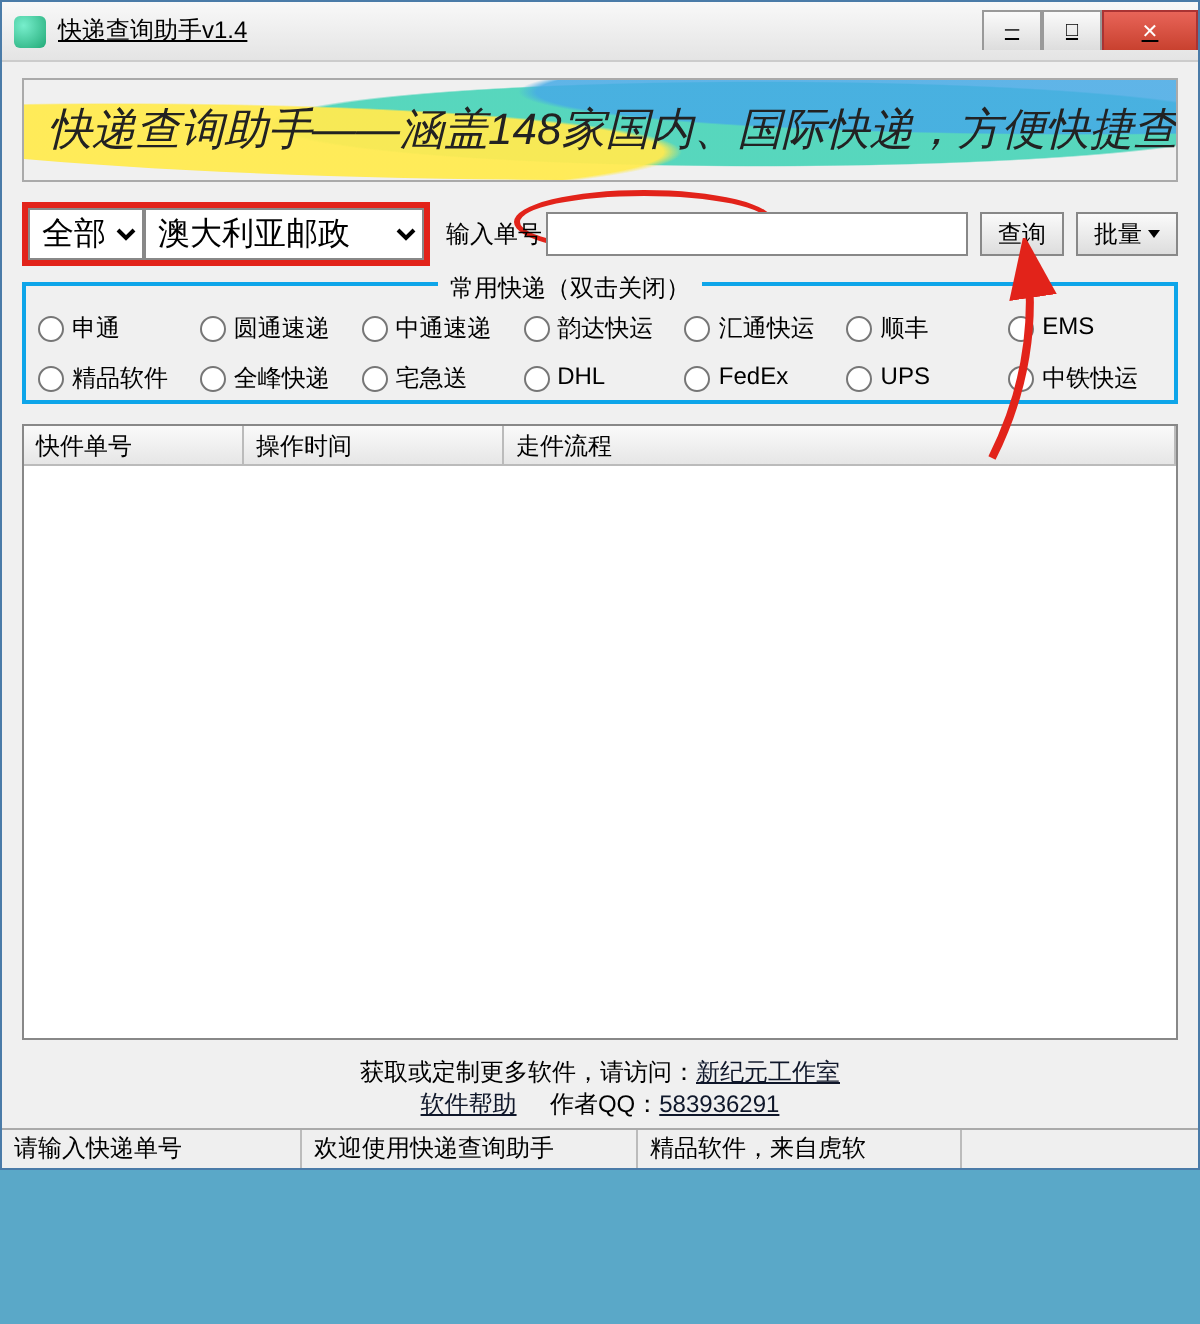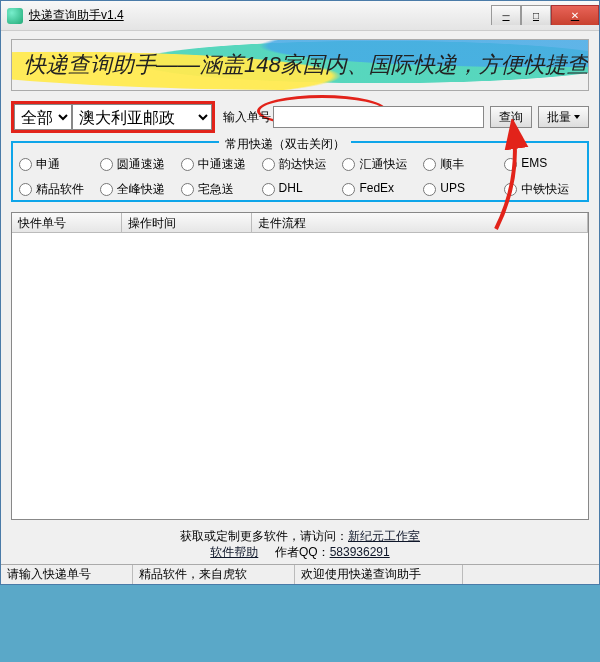--- a/index.html
+++ b/index.html
@@ -36,21 +36,21 @@
   .radio-item { display:flex; gap:4px; white-space:nowrap; }
   .radio-item input { margin:0; }
   .table-wrap { margin-top:10px; border:1px solid #888; height:308px; background:#fff; overflow:hidden; }
   .thead { display:flex; background:linear-gradient(#fafafa,#e6e6e6); border-bottom:1px solid #bbb; height:20px; }
   .th { border-right:1px solid #bbb; padding:2px 6px; font-size:12px; }
   .th.c1 { width:110px; } .th.c2 { width:130px; } .th.c3 { flex:1; }
   .footer-links { text-align:center; font-size:12px; margin-top:8px; line-height:16px; }
   .footer-links a { color:#0f172a; text-decoration:underline; }
   .status { display:flex; border-top:1px solid #aaa; background:#efefef; font-size:12px; height:20px; align-items:center; }
   .status-cell { border-right:1px solid #bbb; padding:0 6px; height:100%; display:flex; align-items:center; }
-  .status .cell1 { width:132px; } .status .cell2 { width:168px; } .status .cell3 { width:162px; } .status .cell4 { flex:1; }
+  .status .cell1 { width:150px; } .status .cell2 { width:168px; } .status .cell3 { width:162px; } .status .cell4 { flex:1; }
   .search-wrap { position:relative; }
 </style>
 </head>
 <body>
 
 <div class="window">
   <div class="titlebar">
     <div class="titlebar-left">
       <div class="app-icon"></div>
       <span class="title-text">快递查询助手v1.4</span>
@@ -166,16 +166,16 @@
 
     <div class="footer-links">
       <span>获取或定制更多软件，请访问：</span><a href="#">新纪元工作室</a><br>
       <a href="#">软件帮助</a>&nbsp;&nbsp;&nbsp;&nbsp;
       <span>作者QQ：</span><a href="#">583936291</a>
     </div>
   </div>
 
   <div class="status">
     <div class="status-cell cell1">请输入快递单号</div>
+    <div class="status-cell cell2">欢迎使用快递查询助手</div>
     <div class="status-cell cell3">精品软件，来自虎软</div>
-    <div class="status-cell cell2">欢迎使用快递查询助手</div>
   </div>
 </div>
 
 </body></html>

